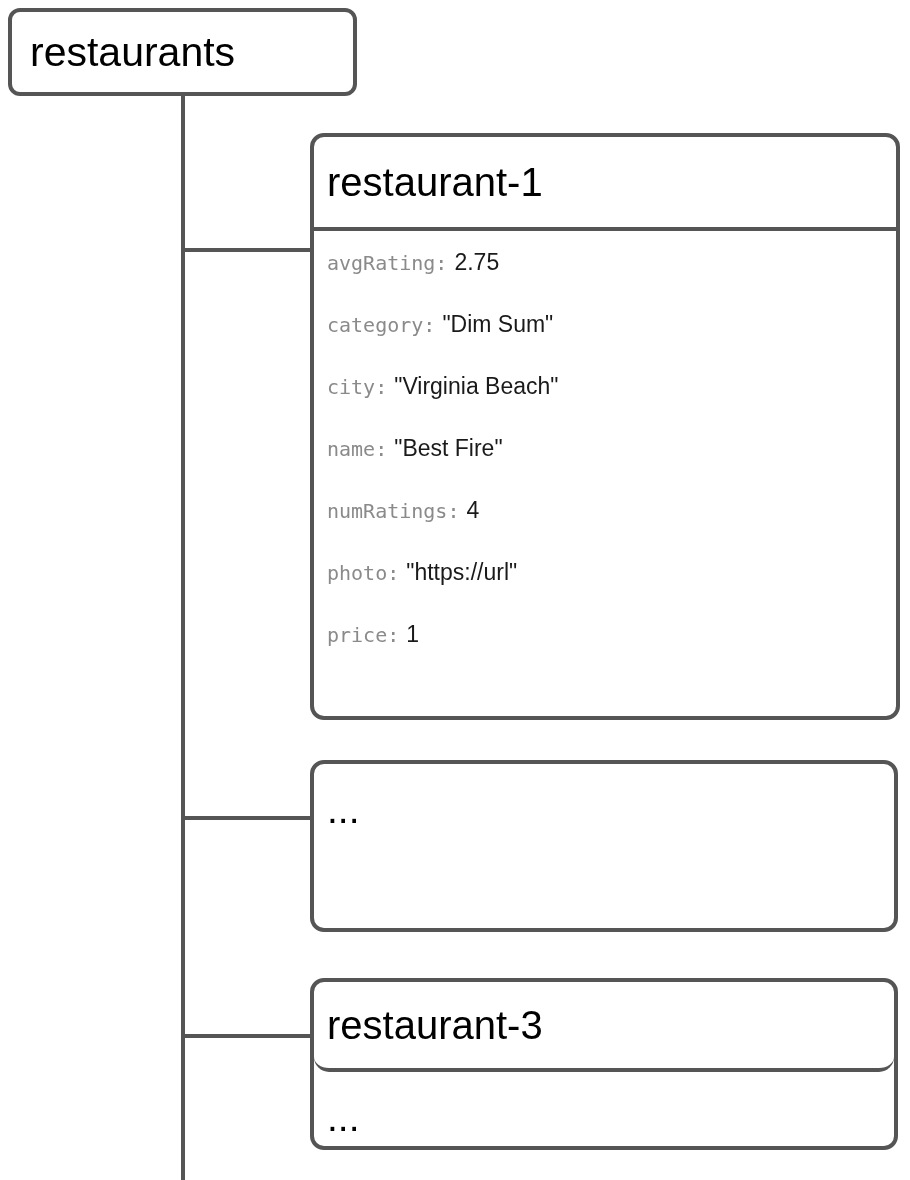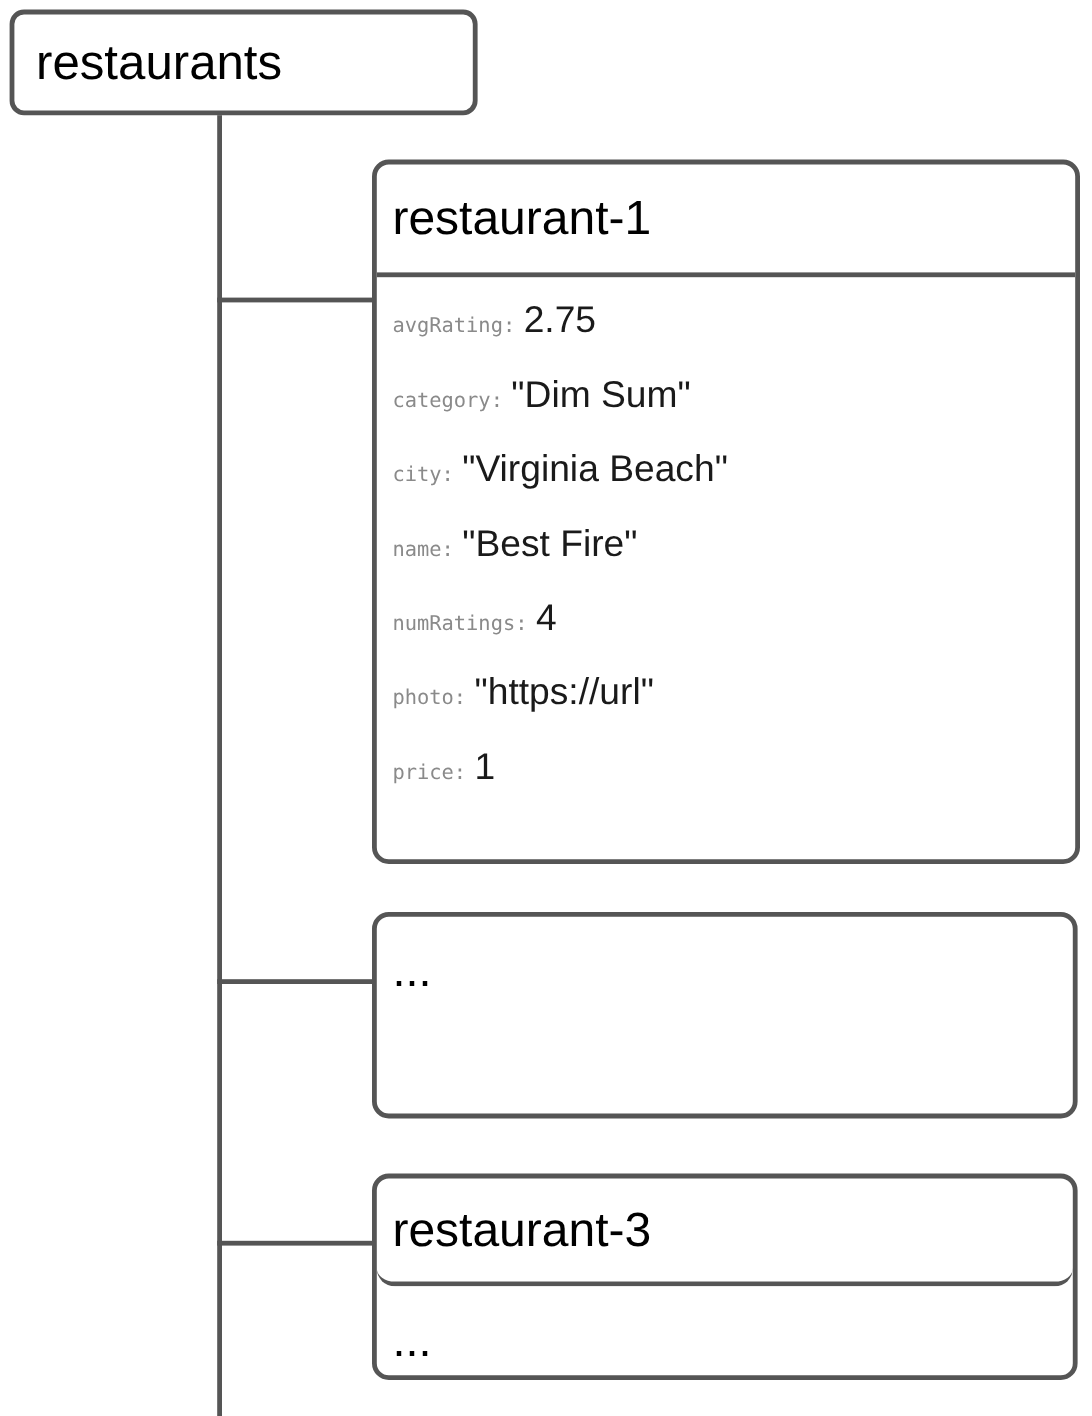--- a/index.html
+++ b/index.html
@@ -78,26 +78,26 @@
 
   
   .field-row {
     position: absolute;
     left: 13px;
     white-space: nowrap;
     line-height: 1;
   }
   .field-key {
     font-family: "DejaVu Sans Mono", monospace;
-    font-size: 17px;
+    font-size: 20px;
     color: #8a8a8a;
   }
   .field-val {
     font-family: "Liberation Sans", sans-serif;
-    font-size: 31px;
+    font-size: 23px;
     color: #1a1a1a;
     margin-left: 7px;
   }
 
   
   .ellipsis {
     position: absolute;
     left: 13px;
     font-size: 39px;
     color: #000000;
@@ -109,21 +109,21 @@
 <body>
 
 <div id="canvas">
 
   <div class="trunk" id="trunk-line" style="left: 181px; top: 96px; height: 1084px; width: 4px; background: rgb(85, 85, 85);"></div>
 
   <div class="branch" id="branch-0" style="left: 181px; width: 131px; top: 248px; height: 4px; background: rgb(85, 85, 85);"></div>
   <div class="branch" id="branch-1" style="left: 181px; width: 131px; top: 816px; height: 4px; background: rgb(85, 85, 85);"></div>
   <div class="branch" id="branch-2" style="left: 181px; width: 131px; top: 1034px; height: 4px; background: rgb(85, 85, 85);"></div>
 
-  <div class="root-node" id="root-node" style="left: 8px; top: 8px; width: 390px; height: 88px;">
+  <div class="root-node" id="root-node" style="left: 8px; top: 8px; width: 349px; height: 88px;">
     <span class="root-label">restaurants</span>
   </div>
 
   <div id="doc-layer">
       <div class="doc-card" style="left: 310px; top: 133px; width: 590px; height: 587px;">
         <div class="doc-header" style="height: 94px;">
           <span class="doc-title">restaurant-1</span>
         </div>
         <div class="doc-body">
           <div class="field-row" style="top: 20px;"><span class="field-key">avgRating:</span><span class="field-val">2.75</span></div>

